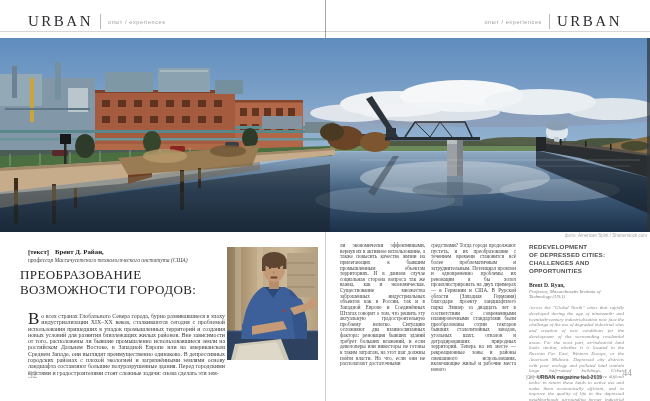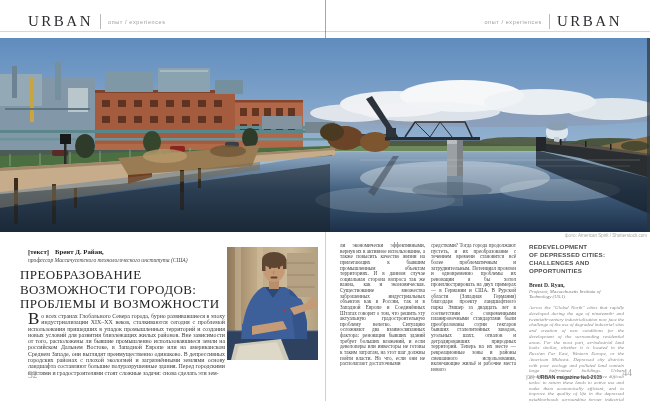--- a/index.html
+++ b/index.html
@@ -271,21 +271,20 @@
   <div class="author-block">
     <div class="author-line1">
       <span class="lbl">[текст]</span><span class="nm">Брент Д. Райан,</span>
     </div>
     <div class="author-line2">профессор Массачусетского технологического института (США)</div>
   </div>
 
   <div class="art-title">
     <div>ПРЕОБРАЗОВАНИЕ</div>
     <div>ВОЗМОЖНОСТИ ГОРОДОВ:</div>
-    <div>ПРОБЛЕМЫ И ВОЗМОЖНОСТИ</div>
   </div>
 
   <div class="body-par">
     <span class="dropcap">В</span><span>о всех странах Глобального Севера города, бурно развивавшиеся в эпоху индустриализации XIX–XX веков, сталкиваются сегодня с проблемой использования пришедших в упадок промышленных территорий и создания новых условий для развития близлежащих жилых районов. Вне зависимости от того, расположены ли бывшие промышленно использовавшиеся земли на российском Дальнем Востоке, в Западной Европе или на американском Среднем Западе, они выглядят преимущественно одинаково. В депрессивных городских районах с плохой экологией и загрязнёнными землями основу ландшафта составляют большие полуразрушенные здания. Перед городскими властями и градостроителями стоят сложные задачи: снова сделать эти зем-</span>
   </div>
 
   <div class="portrait">
     <svg viewBox="0 0 91 113" preserveAspectRatio="none">
       <defs>
         <linearGradient id="pbg" x1="0" y1="0" x2="1" y2="0">

